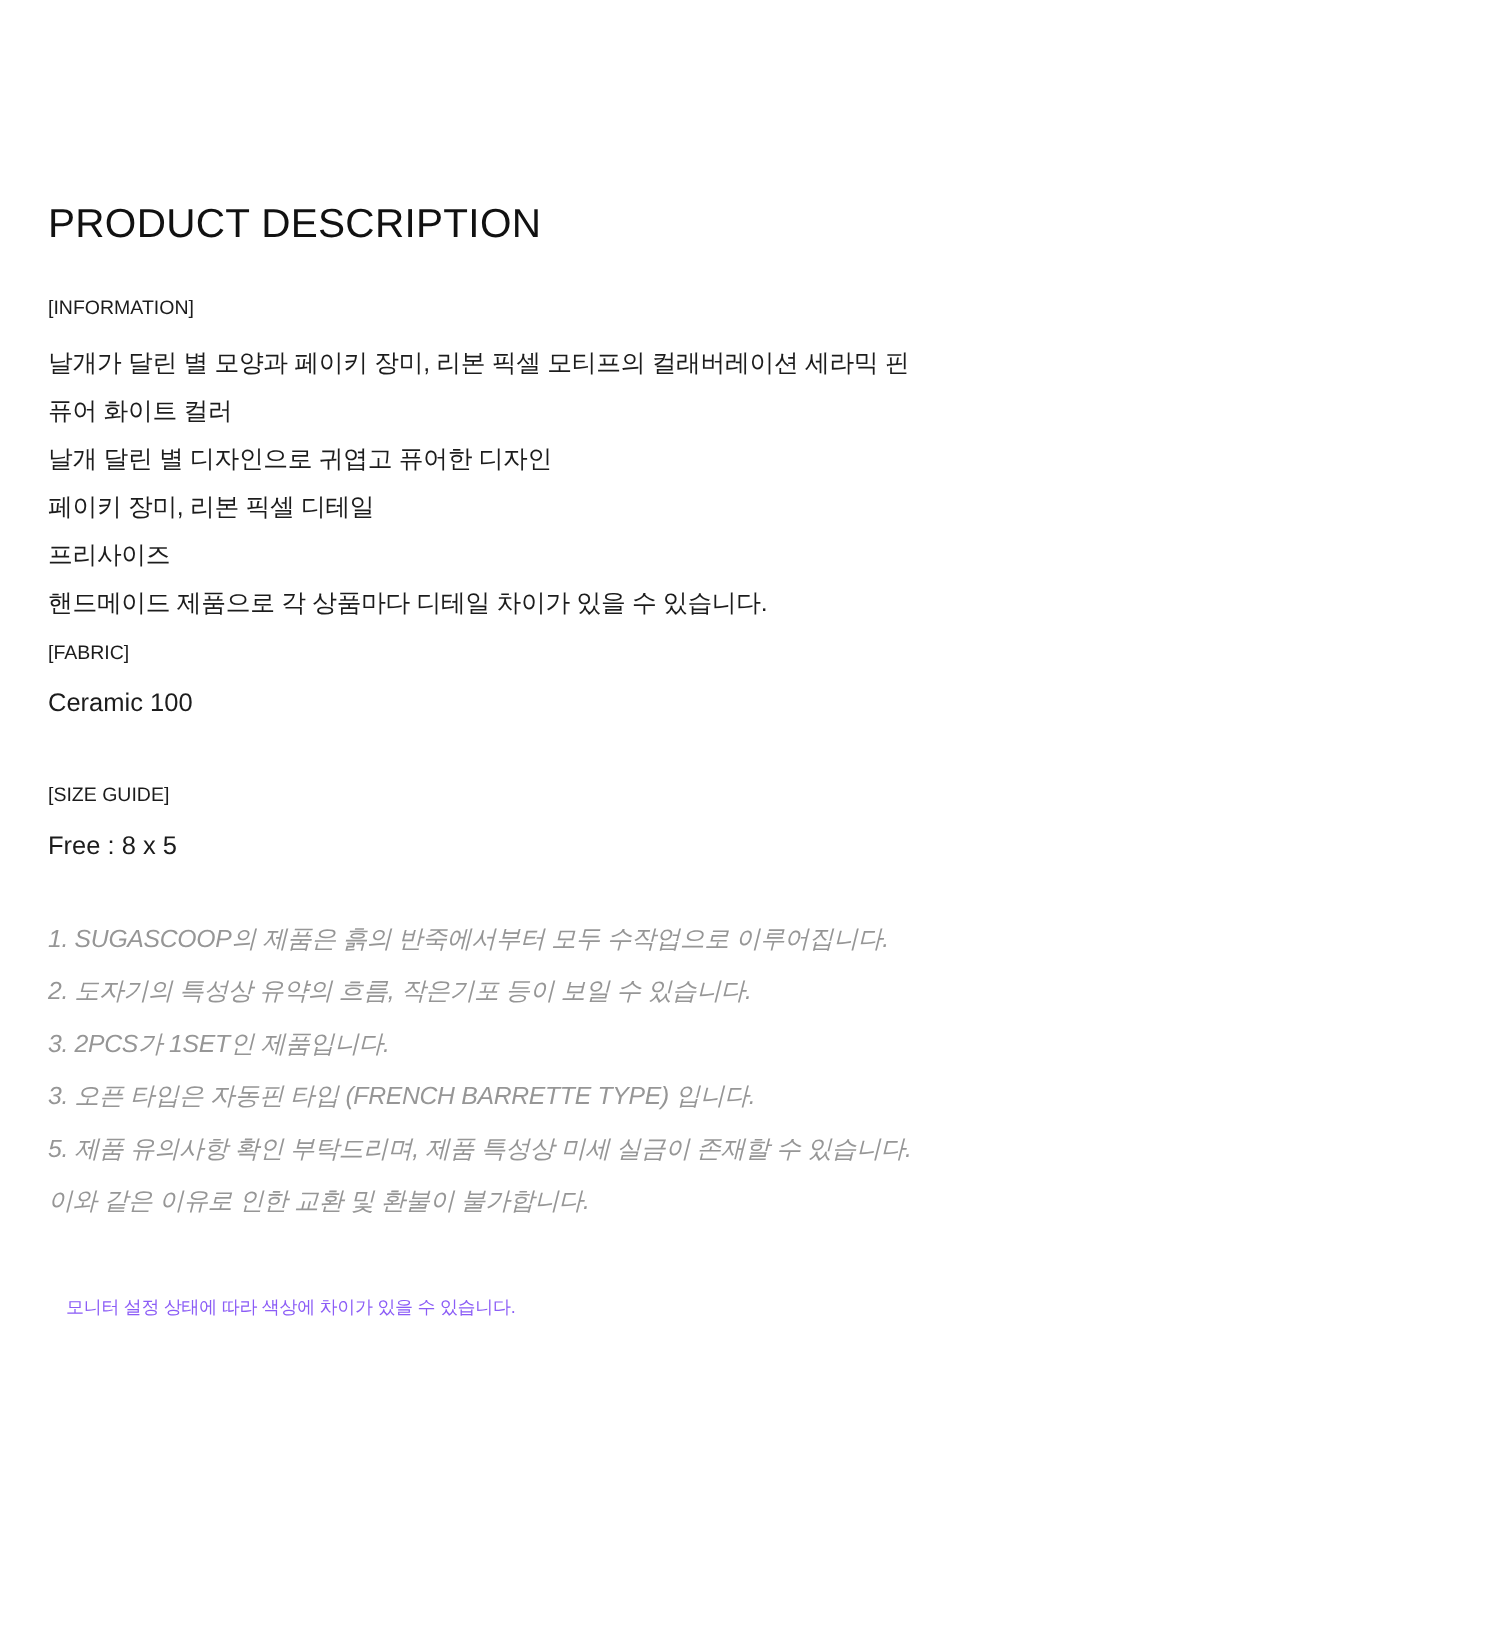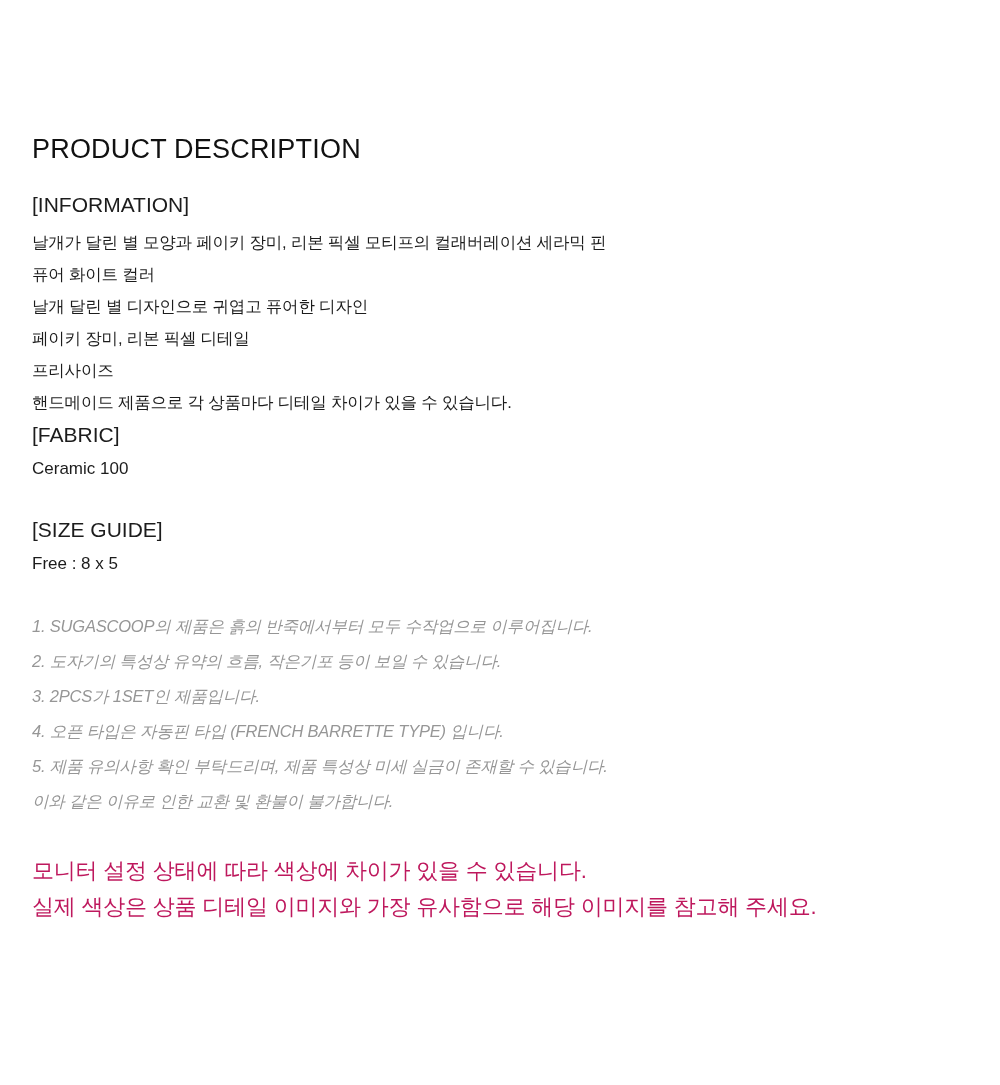--- a/index.html
+++ b/index.html
@@ -24,21 +24,21 @@
   .page-title {
     margin: 0;
     font-size: 27px;
     line-height: 33px;
     font-weight: 400;
     letter-spacing: 0.2px;
     color: #111111;
   }
   .section-header {
     margin: 0;
-    font-size: 21px;
+    font-size: 13px;
     line-height: 34px;
     color: #1c1c1c;
   }
   .info-header { margin-top: 22px; }
   .info-lines { margin-top: 4px; }
   .info-lines p {
     margin: 0;
     font-size: 16.5px;
     line-height: 32px;
     color: #1c1c1c;
@@ -56,24 +56,24 @@
   .notes p {
     margin: 0;
     font-size: 16.5px;
     line-height: 35px;
     color: #969696;
     letter-spacing: -0.2px;
     font-style: italic;
   }
   .disclaimer { margin-top: 34px; }
   .disclaimer p {
-    margin: 0;
-    font-size: 22px;
+    margin: 12px;
+    font-size: 12px;
     line-height: 36px;
-    color: #be185d;
+    color: #8b5cf6;
     letter-spacing: -0.2px;
   }
 </style>
 </head>
 <body>
 
 <div class="page">
 
   <h1 class="page-title">PRODUCT DESCRIPTION</h1>
 
@@ -96,23 +96,22 @@
 
   <div>
     <p class="section-header size-header">[SIZE GUIDE]</p>
     <p class="section-value">Free : 8 x 5</p>
   </div>
 
   <div class="notes">
     <p>1. SUGASCOOP의 제품은 흙의 반죽에서부터 모두 수작업으로 이루어집니다.</p>
     <p>2. 도자기의 특성상 유약의 흐름, 작은기포 등이 보일 수 있습니다.</p>
     <p>3. 2PCS가 1SET인 제품입니다.</p>
-    <p>4. 오픈 타입은 자동핀 타입 (FRENCH BARRETTE TYPE) 입니다.</p>
+    <p>3. 오픈 타입은 자동핀 타입 (FRENCH BARRETTE TYPE) 입니다.</p>
     <p>5. 제품 유의사항 확인 부탁드리며, 제품 특성상 미세 실금이 존재할 수 있습니다.</p>
     <p>이와 같은 이유로 인한 교환 및 환불이 불가합니다.</p>
   </div>
 
   <div class="disclaimer">
     <p>모니터 설정 상태에 따라 색상에 차이가 있을 수 있습니다.</p>
-    <p>실제 색상은 상품 디테일 이미지와 가장 유사함으로 해당 이미지를 참고해 주세요.</p>
   </div>
 
 </div>
 
 </body></html>

